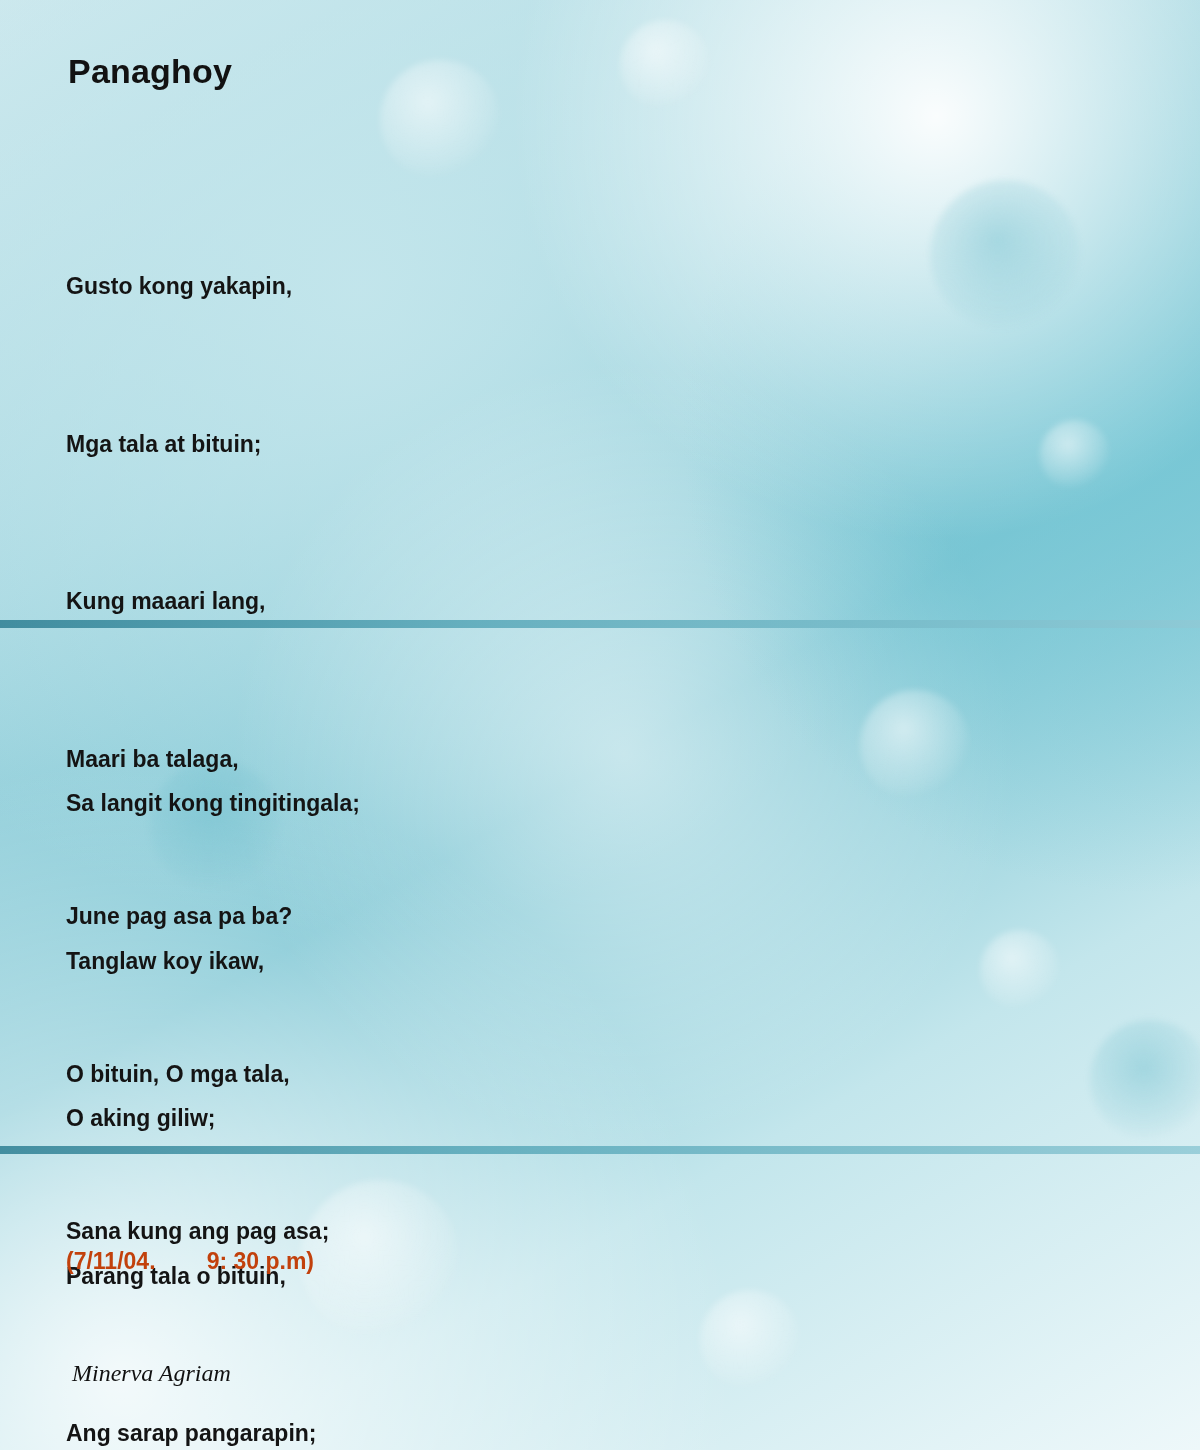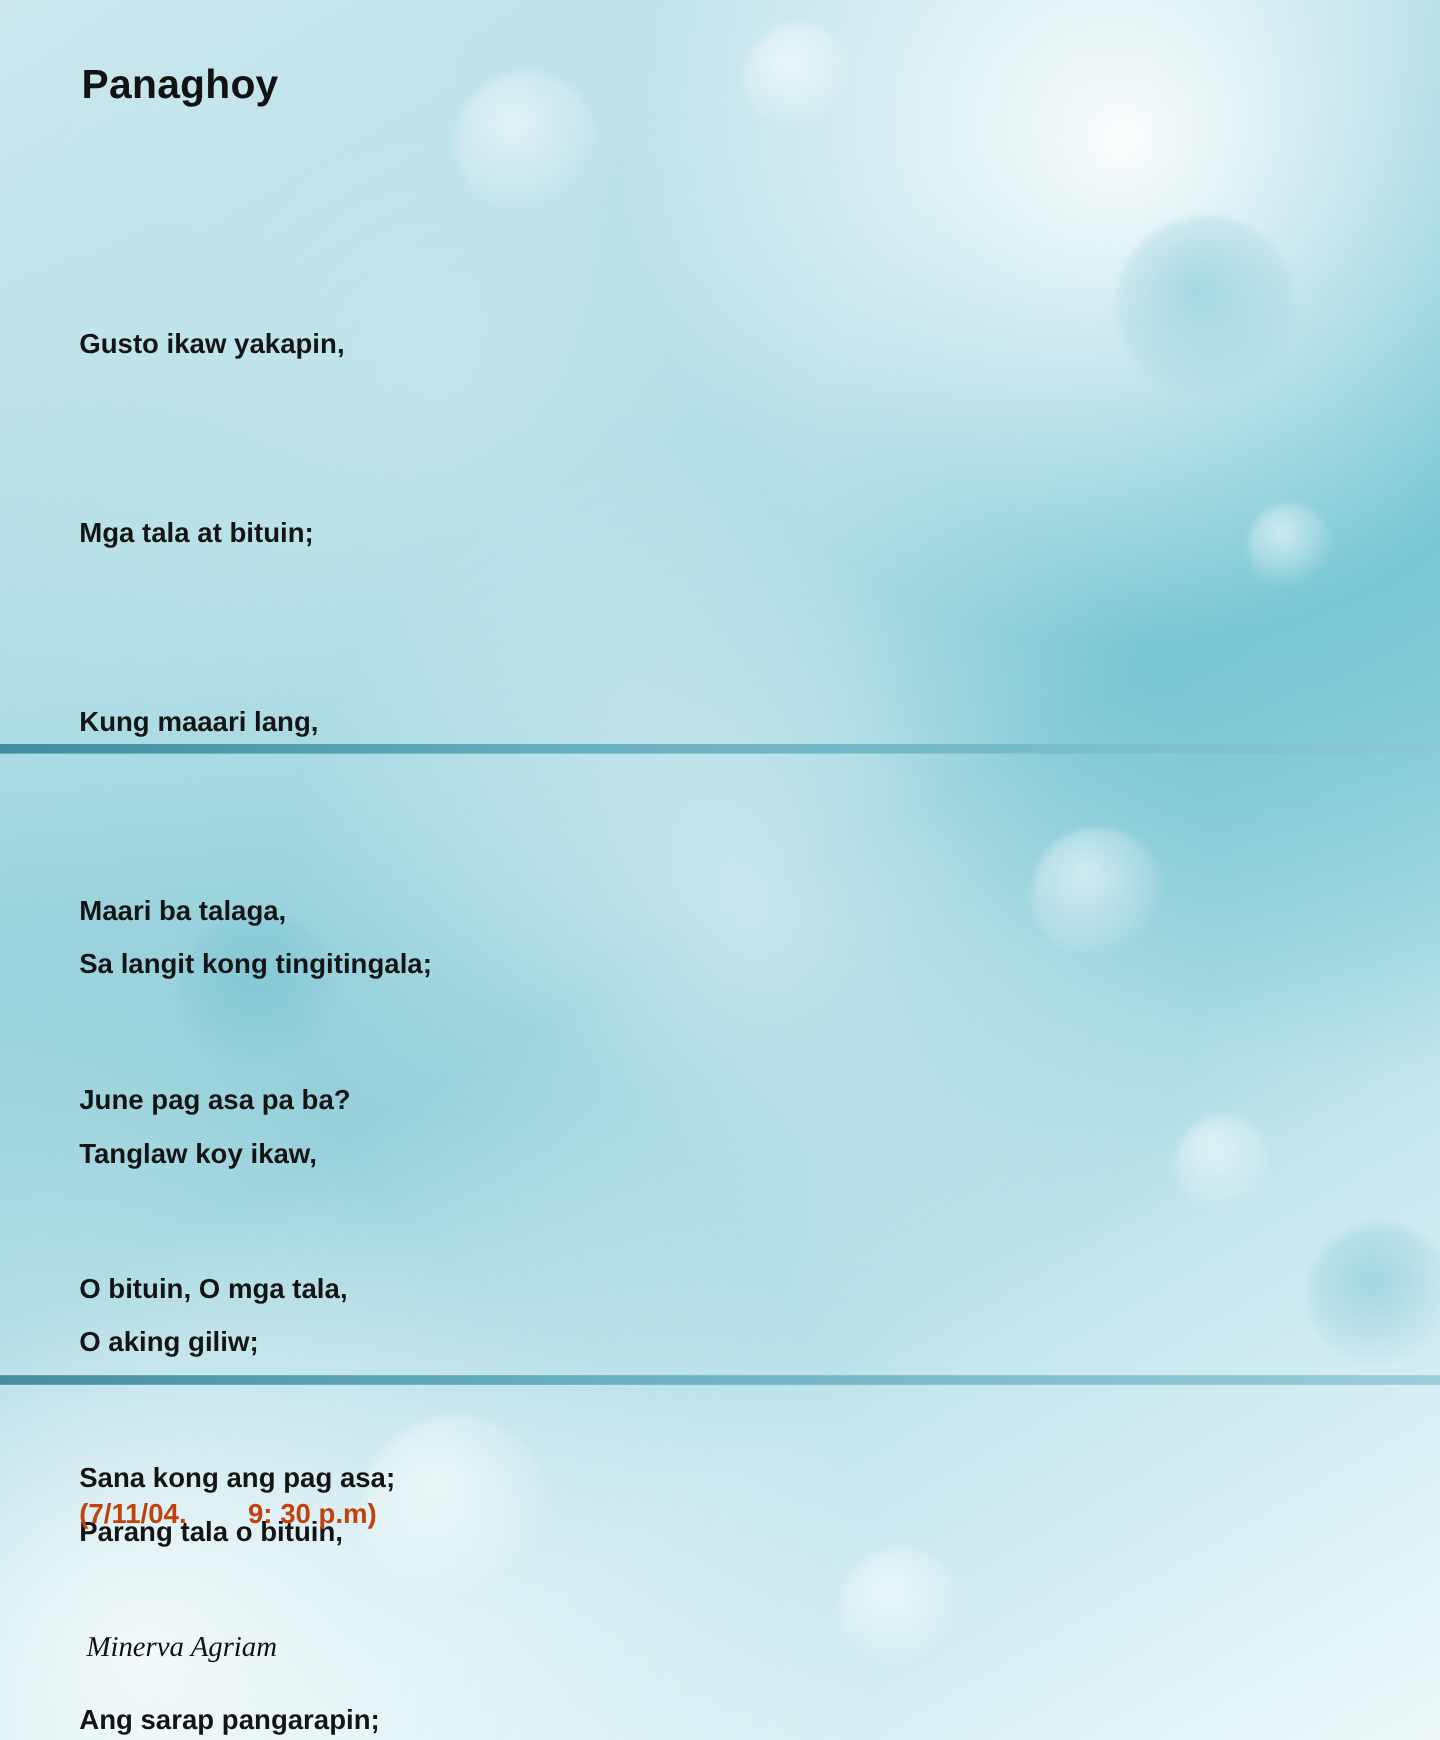--- a/index.html
+++ b/index.html
@@ -124,27 +124,27 @@
   <div class="bokeh" style="left:860px; top:690px; width:110px; height:110px;"></div>
   <div class="bokeh" style="left:980px; top:930px; width:80px; height:80px;"></div>
   <div class="bokeh dark" style="left:150px; top:760px; width:130px; height:130px;"></div>
   <div class="bokeh" style="left:300px; top:1180px; width:160px; height:160px;"></div>
   <div class="bokeh" style="left:700px; top:1290px; width:100px; height:100px;"></div>
   <div class="bokeh dark" style="left:1090px; top:1020px; width:120px; height:120px;"></div>
 
   <div class="band band-1">
     <div class="poem-title">Panaghoy</div>
     <div class="stanza stanza-1">
-      <div>Gusto ikaw yakapin,</div>
+      <div>Gusto kong yakapin,</div>
       <div>Mga tala at bituin;</div>
       <div>Kung maaari lang,</div>
       <div>Maari ba talaga,</div>
       <div>June pag asa pa ba?</div>
       <div>O bituin, O mga tala,</div>
-      <div>Sana kong ang pag asa;</div>
+      <div>Sana kung ang pag asa;</div>
       
     </div>
   </div>
 
   <div class="band-gap gap-1"></div>
 
   <div class="band band-2">
     <div class="stanza stanza-2" style="top:44px;">
       <div>Sa langit kong tingitingala;</div>
       <div>Tanglaw koy ikaw,</div>

